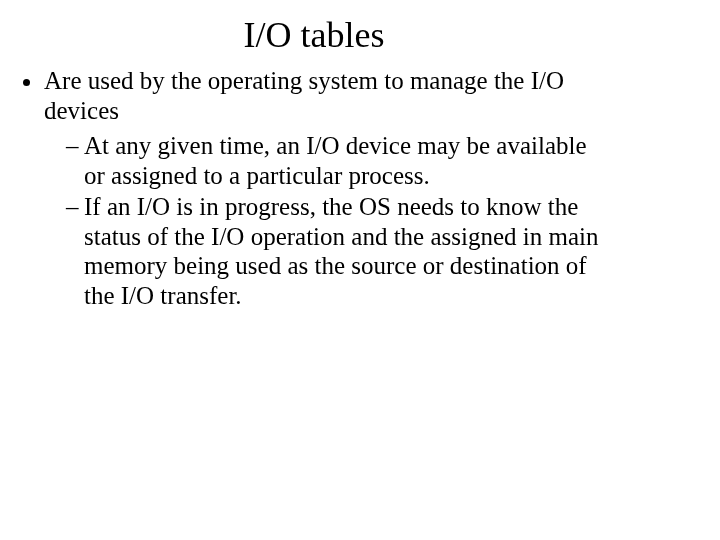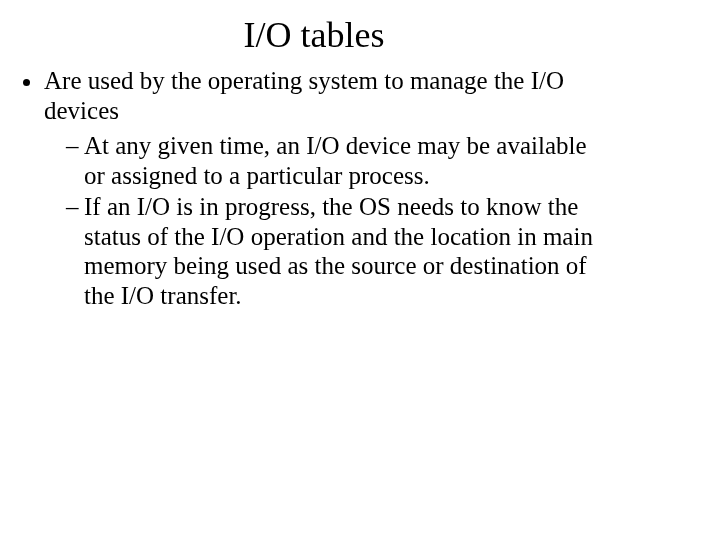--- a/index.html
+++ b/index.html
@@ -60,19 +60,19 @@
   <div class="title">I/O tables</div>
   <div class="body">
     <ul class="level1">
       <li>
         <span>Are used by the operating system to manage the I/O devices</span>
         <ul class="level2">
           <li>
             <span>At any given time, an I/O device may be available or assigned to a particular process.</span>
           </li>
           <li>
-            <span>If an I/O is in progress, the OS needs to know the status of the I/O operation and the location in main memory being used as the source or destination of the I/O transfer.</span>
+            <span>If an I/O is in progress, the OS needs to know the status of the I/O operation and the assigned in main memory being used as the source or destination of the I/O transfer.</span>
           </li>
         </ul>
       </li>
     </ul>
   </div>
 </div>
 
 </body></html>

